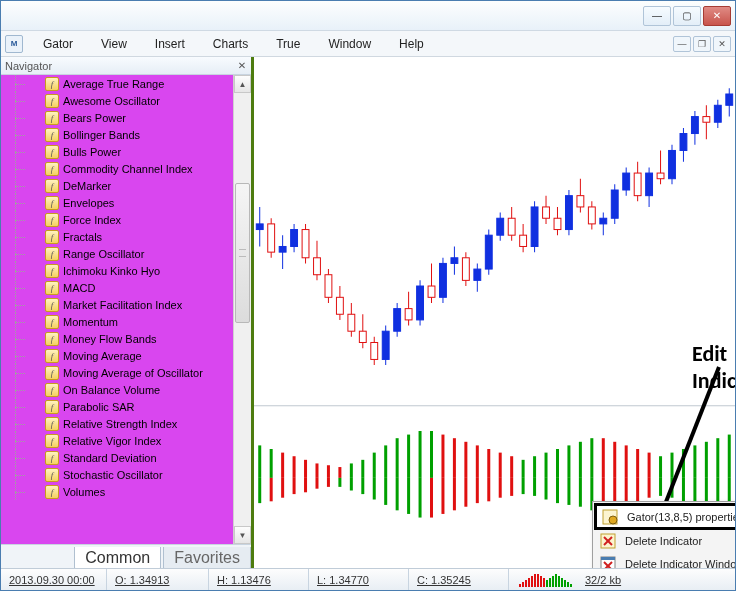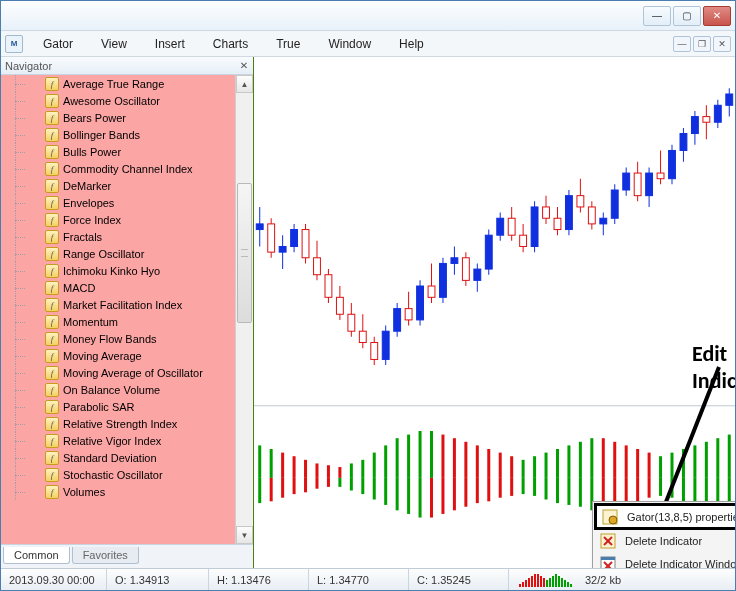--- a/index.html
+++ b/index.html
@@ -12,53 +12,53 @@
 .win-btn.close { background: linear-gradient(#e08b84,#c8544c); color: #fff; border-color: #a63b33; }
 
 .menubar { height: 26px; background: #f4f7fa; border-bottom: 1px solid #d0d8e0; display: flex; align-items: center; padding-left: 4px; font-size: 12px; color: #222; gap: 0; }
 .app-icon { width: 18px; height: 18px; background: #eaf2fa; border: 1px solid #a0b8d0; border-radius: 2px; margin-right: 6px; display:flex;align-items:center;justify-content:center;font-size:8px;color:#2a5a9a;font-weight:bold; }
 .menu-item { padding: 4px 14px; cursor: default; }
 .mdi-controls { margin-left: auto; display: flex; gap: 2px; padding-right: 4px; }
 .mdi-btn { width: 18px; height: 16px; border: 1px solid #b0c4d8; background: #f0f6fb; font-size: 9px; display: flex; align-items: center; justify-content: center; color: #555; border-radius: 2px; }
 
 .work-area { flex: 1; display: flex; position: relative; overflow: hidden; }
 
-.navigator { width: 253px; height: 100%; border-right: 1px solid #4d7c0f; background: #fca5a5; display: flex; flex-direction: column; }
+.navigator { width: 253px; height: 100%; border-right: 3px solid #4d7c0f; background: #d946ef; display: flex; flex-direction: column; }
 .nav-title { height: 18px; background: linear-gradient(#f8fbfe,#e6eef6); border-bottom: 1px solid #c8d4e0; font-size: 11px; color: #555; display: flex; align-items: center; padding-left: 4px; position: relative; }
 .nav-close { position: absolute; right: 2px; top: 1px; width: 14px; height: 14px; font-size: 10px; display: flex; align-items: center; justify-content: center; color: #555; }
 
 .tree { flex: 1; overflow: hidden; font-size: 11px; color: #000; position: relative; }
 .tree-inner { position: absolute; left: 0; top: 0; right: 18px; bottom: 0; }
 .tree-item { display: flex; align-items: center; height: 17px; padding-left: 44px; position: relative; white-space: nowrap; }
 .tree-item::before { content: ""; position: absolute; left: 14px; top: 0; width: 1px; height: 100%; border-left: 1px dotted #a0a0a0; }
 .tree-item::after { content: ""; position: absolute; left: 14px; top: 50%; width: 10px; height: 1px; border-top: 1px dotted #a0a0a0; }
 .ind-icon { width: 14px; height: 14px; background: linear-gradient(#fff2c0,#f5d060); border: 1px solid #c89a20; border-radius: 2px; margin-right: 4px; display: flex; align-items: center; justify-content: center; font-size: 9px; font-style: italic; color: #555; font-family: Georgia, serif; }
 
 .tree-scroll { position: absolute; right: 0; top: 0; width: 18px; bottom: 0; background: #f0f0f0; border-left: 1px solid #d0d0d0; }
 .scroll-btn { height: 18px; background: linear-gradient(#fdfdfd,#e6e6e6); border: 1px solid #c8c8c8; font-size: 8px; display: flex; align-items: center; justify-content: center; color: #555; }
 .scroll-btn.bot { position: absolute; bottom: 0; left: 0; right: 0; }
 .scroll-thumb { position: absolute; left: 1px; right: 1px; top: 108px; height: 140px; background: linear-gradient(#f5f5f5,#dcdcdc); border: 1px solid #b8b8b8; border-radius: 2px; }
 .scroll-grip { position:absolute; left:3px; right:3px; top:50%; transform:translateY(-50%); height:8px; border-top:1px solid #bbb; border-bottom:1px solid #bbb; }
 
-.nav-tabs { height: 24px; border-top: 1px solid #c8d4e0; display: flex; align-items: flex-start; font-size: 11px; background: #f0f4f8; padding-left: 2px; padding-top: 2px; gap: 2px; }
+.nav-tabs { height: 24px; border-top: 1px solid #c8d4e0; display: flex; align-items: flex-start; font-size: 16px; background: #f0f4f8; padding-left: 2px; padding-top: 2px; gap: 2px; justify-content: flex-end; }
 .nav-tab { padding: 2px 10px; background: #fff; border: 1px solid #b0c0d0; border-top: none; border-radius: 0 0 3px 3px; color: #333; }
 .nav-tab.inactive { background: #e6ecf2; color: #666; }
 
 .chart-area { flex: 1; position: relative; background: #fff; overflow: hidden; }
 .chart-svg { position: absolute; inset: 0; }
 
 .context-menu { position: absolute; left: 338px; top: 444px; width: 246px; background: #f4f4f4; border: 1px solid #a0a0a0; box-shadow: 2px 2px 4px rgba(0,0,0,0.25); font-size: 11px; padding: 2px; }
 .ctx-item { height: 23px; display: flex; align-items: center; position: relative; padding-left: 30px; color: #222; }
 .ctx-item.hi { background: #fff; border: 3px solid #000; height: 27px; margin: -1px; z-index: 2; }
 .ctx-icon { position: absolute; left: 4px; width: 18px; height: 18px; display: flex; align-items: center; justify-content: center; }
 
 .annot { position: absolute; left: 438px; top: 283px; font-size: 22px; font-weight: bold; color: #000; font-family: Calibri, Arial, sans-serif; }
 .annot-line { position: absolute; pointer-events:none; }
 
-.statusbar { height: 22px; background: linear-gradient(#fdfdfd,#e8eef4); border-top: 1px solid #c0ccd8; display: flex; align-items: center; font-size: 11px; color: #333; }
+.statusbar { height: 22px; background: linear-gradient(#fdfdfd,#e8eef4); border-top: 1px solid #c0ccd8; display: flex; align-items: center; font-size: 11px; color: #333; text-decoration: underline; }
 .status-cell { padding: 0 8px; border-right: 1px solid #c8d4e0; height: 100%; display: flex; align-items: center; }
 .traffic { width: 62px; height: 14px; display: flex; align-items: flex-end; gap: 1px; margin-right: 6px; padding: 0 2px; }
 .traffic span { width: 2px; }
 </style>
 </head>
 <body>
 
 <div class="window-outer">
 
   <div class="titlebar">

